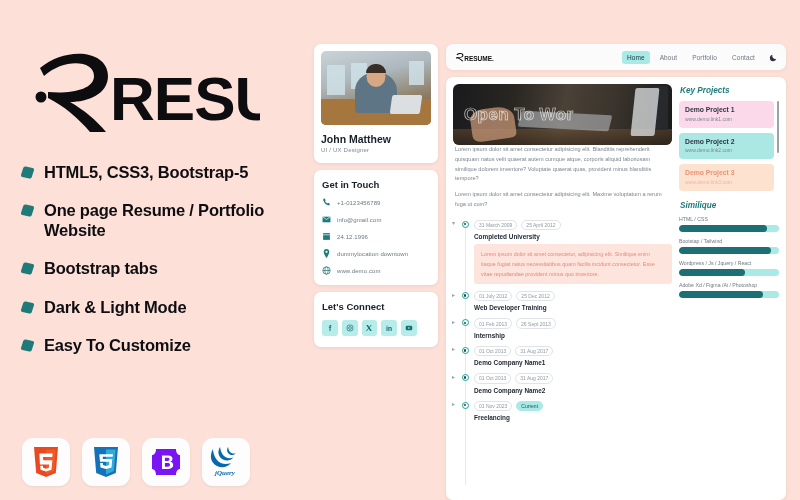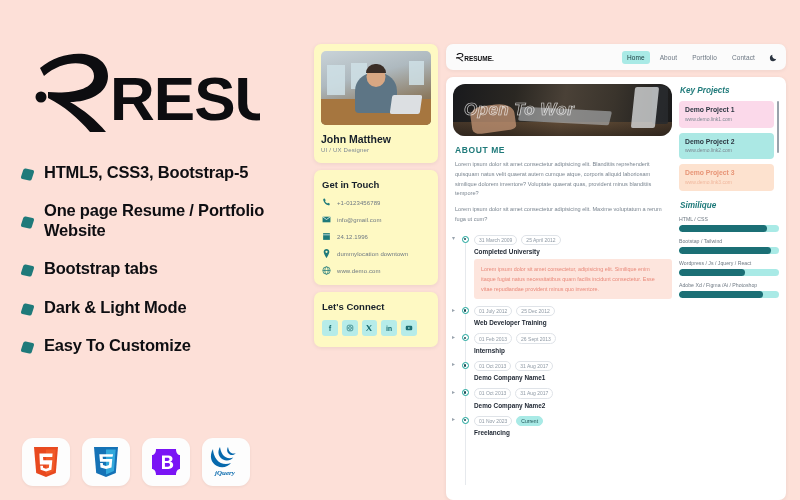--- a/index.html
+++ b/index.html
@@ -14,21 +14,21 @@
   .promo {
     position: absolute; left: 0; top: 0;
     width: 310px; height: 500px;
     padding: 40px 18px 0 22px;
   }
   .logo-wrap { height: 92px; margin-top: 8px; position: relative; }
   .logo-svg { display: block; }
 
   .feature-list { margin-top: 22px; }
   .feature-row {
-    display: flex; align-items: center;
+    display: flex; align-items: flex-start;
     gap: 11px; margin-bottom: 18px;
   }
   .bullet {
     width: 11px; height: 11px; flex: 0 0 11px;
     background: #1f7a7a;
     border-radius: 2px;
     transform: rotate(12deg) skewX(-6deg);
     margin-top: 5px;
   }
   .feature-text {
@@ -52,21 +52,21 @@
     position: absolute; left: 310px; top: 0;
     width: 490px; height: 500px;
     background: #fde0d8;
     padding: 44px 14px 0 4px;
     display: flex; gap: 8px;
   }
 
   
   .side-col { width: 124px; flex: 0 0 124px; display: flex; flex-direction: column; gap: 7px; }
   .card {
-    background: #fef9c3; border-radius: 7px;
+    background: #ffffff; border-radius: 7px;
     box-shadow: 0 1px 4px rgba(0,0,0,.07);
   }
   .profile-card { padding: 7px 7px 10px 7px; }
   .photo {
     width: 100%; height: 74px; border-radius: 5px;
     background: linear-gradient(165deg,#c9d3d8 0%,#aeb9bf 35%,#8d7c63 70%,#6b5a43 100%);
     position: relative; overflow: hidden;
   }
   .photo .win {
     position: absolute; background: #cfe0e6; opacity: .85;
@@ -134,24 +134,23 @@
   .moon { width: 9px; height: 9px; margin-left: 4px; color: #2b3440; }
 
   .body-card {
     background: #ffffff; border-radius: 7px;
     padding: 7px; display: flex; gap: 7px; flex: 1;
     box-shadow: 0 1px 4px rgba(0,0,0,.07); min-height: 0;
   }
   .content-col { flex: 1; min-width: 0; display: flex; flex-direction: column; }
 
   .hero {
-    height: 52px; border-radius: 12px; overflow: hidden;
+    height: 61px; border-radius: 6px; overflow: hidden;
     position: relative;
     background: linear-gradient(100deg,#191a1d 0%,#2a2722 28%,#4a4137 50%,#3a342c 72%,#17181a 100%);
-    font-style: italic;
   }
   .hero .kbd {
     position: absolute; left: 30%; top: 48%; width: 42%; height: 26%;
     background: rgba(190,195,200,.55); transform: skewX(-14deg) skewY(3deg);
     border-radius: 2px;
   }
   .hero .mon {
     position: absolute; right: 7%; top: 6%; width: 11%; height: 78%;
     background: rgba(225,228,230,.75); transform: skewX(-6deg); border-radius: 2px;
   }
@@ -437,21 +436,20 @@
 
         <div class="hero">
           <span class="deskline"></span>
           <span class="mon2"></span>
           <span class="mon"></span>
           <span class="kbd"></span>
           <span class="hand"></span>
           <span class="hero-text">Open To Wor</span>
         </div>
 
-        <div class="about-h">ABOUT ME</div>
         <p class="about-p">Lorem ipsum dolor sit amet consectetur adipisicing elit. Blanditiis reprehenderit quisquam natus velit quaerat autem cumque atque, corporis aliquid laboriosam similique dolorem inventore? Voluptate quaerat quas, provident minus blanditiis tempore?</p>
         <p class="about-p">Lorem ipsum dolor sit amet consectetur adipisicing elit. Maxime voluptatum a rerum fuga ut cum?</p>
 
         <div class="timeline">
 
           <div class="tl-item">
             <span class="tl-caret">▾</span>
             <span class="tl-dot"></span>
             <div class="tl-dates">
               <span class="tl-date">31 March 2009</span>

